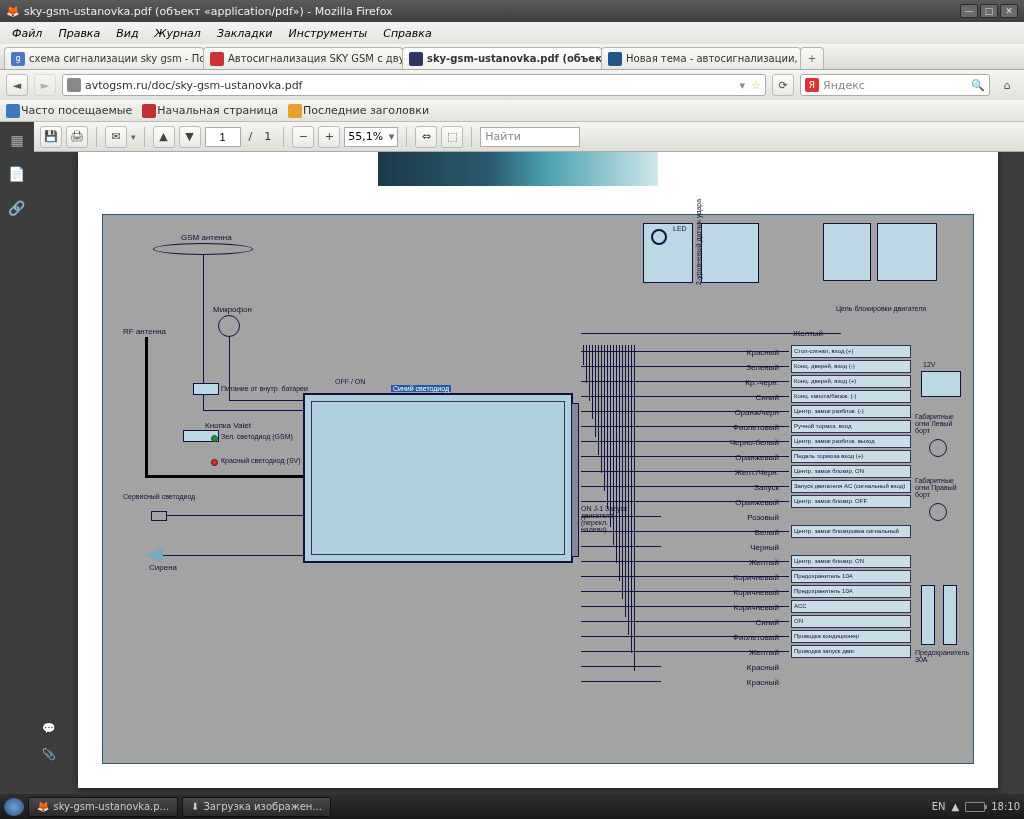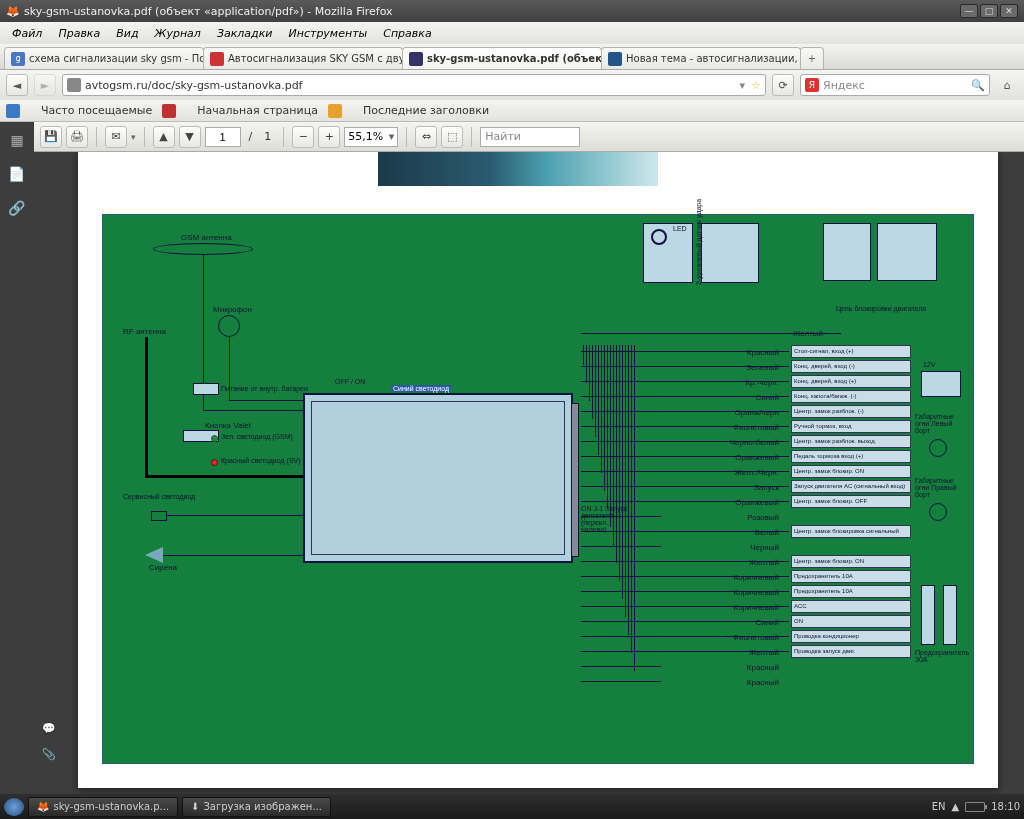--- a/index.html
+++ b/index.html
@@ -24,42 +24,42 @@
 .navbtn { width: 22px; height: 22px; border: 1px solid #bbb; background: linear-gradient(#fdfdfb,#e8e8e3); border-radius: 3px; display:inline-flex;align-items:center;justify-content:center;color:#555; }
 .urlbar { flex: 1; height: 22px; background: #fff; border: 1px solid #aaa; border-radius: 3px; display: flex; align-items: center; padding: 0 4px; font-size: 11px; color: #333; }
 .urlbar .favicon { width:14px; height:14px; margin-right:4px; background:#888; border-radius:2px; }
 .urlbar .drop { margin-left:auto; color:#888; }
 .urlbar .star { margin-left:6px; color:#f0c550; }
 .searchbox { width: 190px; height: 22px; background:#fff; border:1px solid #aaa; border-radius:3px; display:flex; align-items:center; padding:0 4px; font-size:11px; color:#888; }
 .searchbox .sicon { width:14px; height:14px; margin-right:4px; background:#d33; border-radius:2px; display:inline-flex;align-items:center;justify-content:center;color:#fff;font-size:9px; }
 .homebtn { width:22px;height:22px; display:inline-flex;align-items:center;justify-content:center;color:#555; }
 
 .bookmarkbar { height: 22px; background: linear-gradient(#f4f4f2,#e2e2de); display:flex; align-items:center; padding:0 6px; gap:10px; font-size:11px; color:#333; border-bottom:1px solid #bbb; }
-.bookmarkbar .bk { display:flex; align-items:center; gap:21px;text-align:center; }
+.bookmarkbar .bk { display:flex; align-items:center; gap:1px;text-align:center; }
 .bookmarkbar .bkicon { width:14px;height:14px; border-radius:2px; display:inline-block; }
 
 
 .pdf-shell { display:flex; height: calc(819px - 22px - 22px - 26px - 30px - 22px - 25px); }
 .pdf-sidebar { width: 34px; background: #3d3d3d; display:flex; flex-direction:column; align-items:center; padding-top:8px; gap:14px; }
 .pdf-sidebar .sbtn { width:20px; height:20px; color:#aaa; display:flex;align-items:center;justify-content:center; font-size:14px; }
 
 .pdf-main { flex:1; display:flex; flex-direction:column; background:#3d3d3d; }
 .pdf-toolbar { height: 30px; background: linear-gradient(#f4f4f2,#dedeD8); display:flex; align-items:center; padding:0 6px; gap:4px; border-bottom:1px solid #aaa; }
 .tbtn { width:22px;height:22px;border:1px solid #bbb;background:linear-gradient(#fdfdfb,#e8e8e3);border-radius:3px;display:inline-flex;align-items:center;justify-content:center;color:#444;font-size:11px; }
 .tsep { width:1px; height:20px; background:#bbb; margin:0 4px; }
 .pagebox { width:36px; height:20px; border:1px solid #aaa; background:#fff; text-align:center; font-size:11px; }
 .pagelabel { font-size:11px; color:#333; padding:0 4px; }
 .zoombox { width:54px; height:20px; border:1px solid #aaa; background:#fff; font-size:11px; padding:0 3px; display:inline-flex;align-items:center; }
 .findbox { width:100px; height:20px; border:1px solid #aaa; background:#fff; font-size:11px; padding:0 4px; color:#888; display:inline-flex;align-items:center; }
 
 .pdf-viewport { flex:1; overflow:hidden; background:#3d3d3d; position:relative; }
 .page { position:absolute; left:44px; top:0; width:920px; background:#fff; box-shadow:0 2px 8px rgba(0,0,0,.5); }
 .banner { height:34px; background: linear-gradient(90deg,#1b3a4a 0%, #2a5a6f 40%, #4aa0b0 60%, #cfe8ec 100%); margin-left:300px; width:280px; }
 .diagram-wrap { padding: 28px 24px 24px; }
-.diagram { background:#15803d; border:1px solid #2b5a73; width:872px; height:550px; position:relative; font-family: Arial, sans-serif; }
+.diagram { background:#a3a3a3; border:1px solid #2b5a73; width:872px; height:550px; position:relative; font-family: Arial, sans-serif; }
 
 
 .box { position:absolute; border:1px solid #114; background:#bcd8e4; }
 .lbl { position:absolute; font-size:8px; color:#113; white-space:nowrap; }
 .lbl-sm { font-size:7px; }
 .gsm-unit { position:absolute; left:200px; top:178px; width:270px; height:170px; border:2px solid #114; background:#b0d0dd; }
 .gsm-unit .inner { position:absolute; inset:6px; border:1px solid #335; }
 .gsm-text { position:absolute; left:0; right:0; top:62px; text-align:center; font: bold 28px "Times New Roman", serif; color:#000; letter-spacing:1px; }
 
 .wire-labels { position:absolute; left:560px; top:130px; width:120px; }

